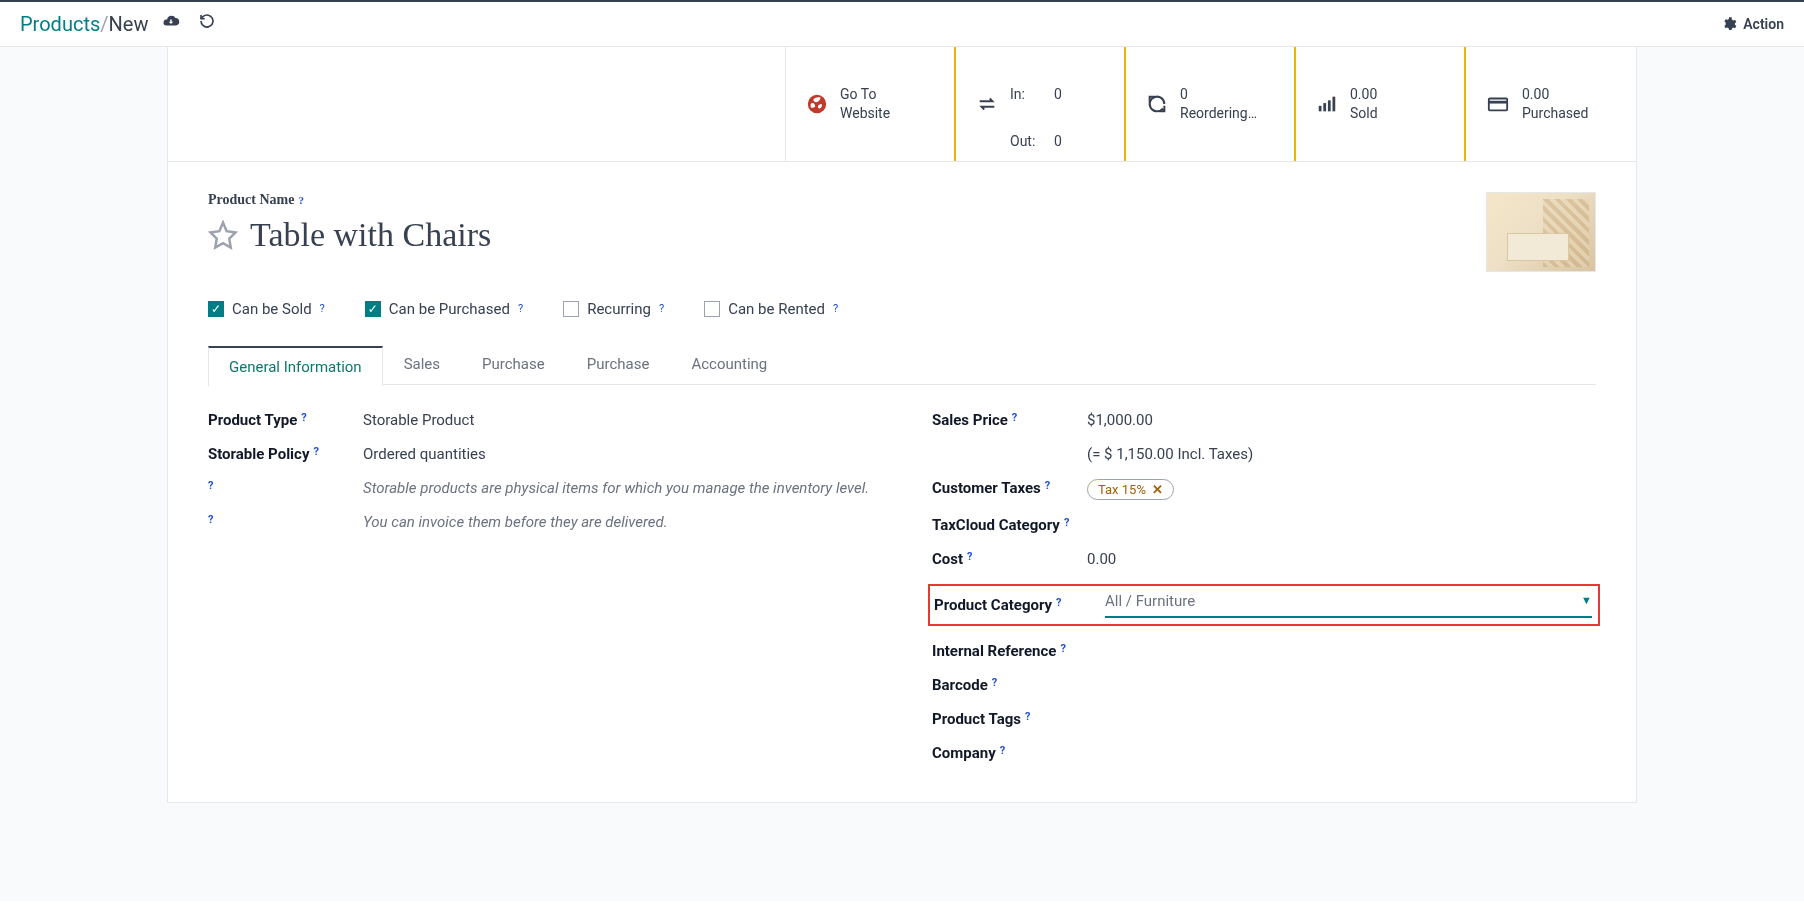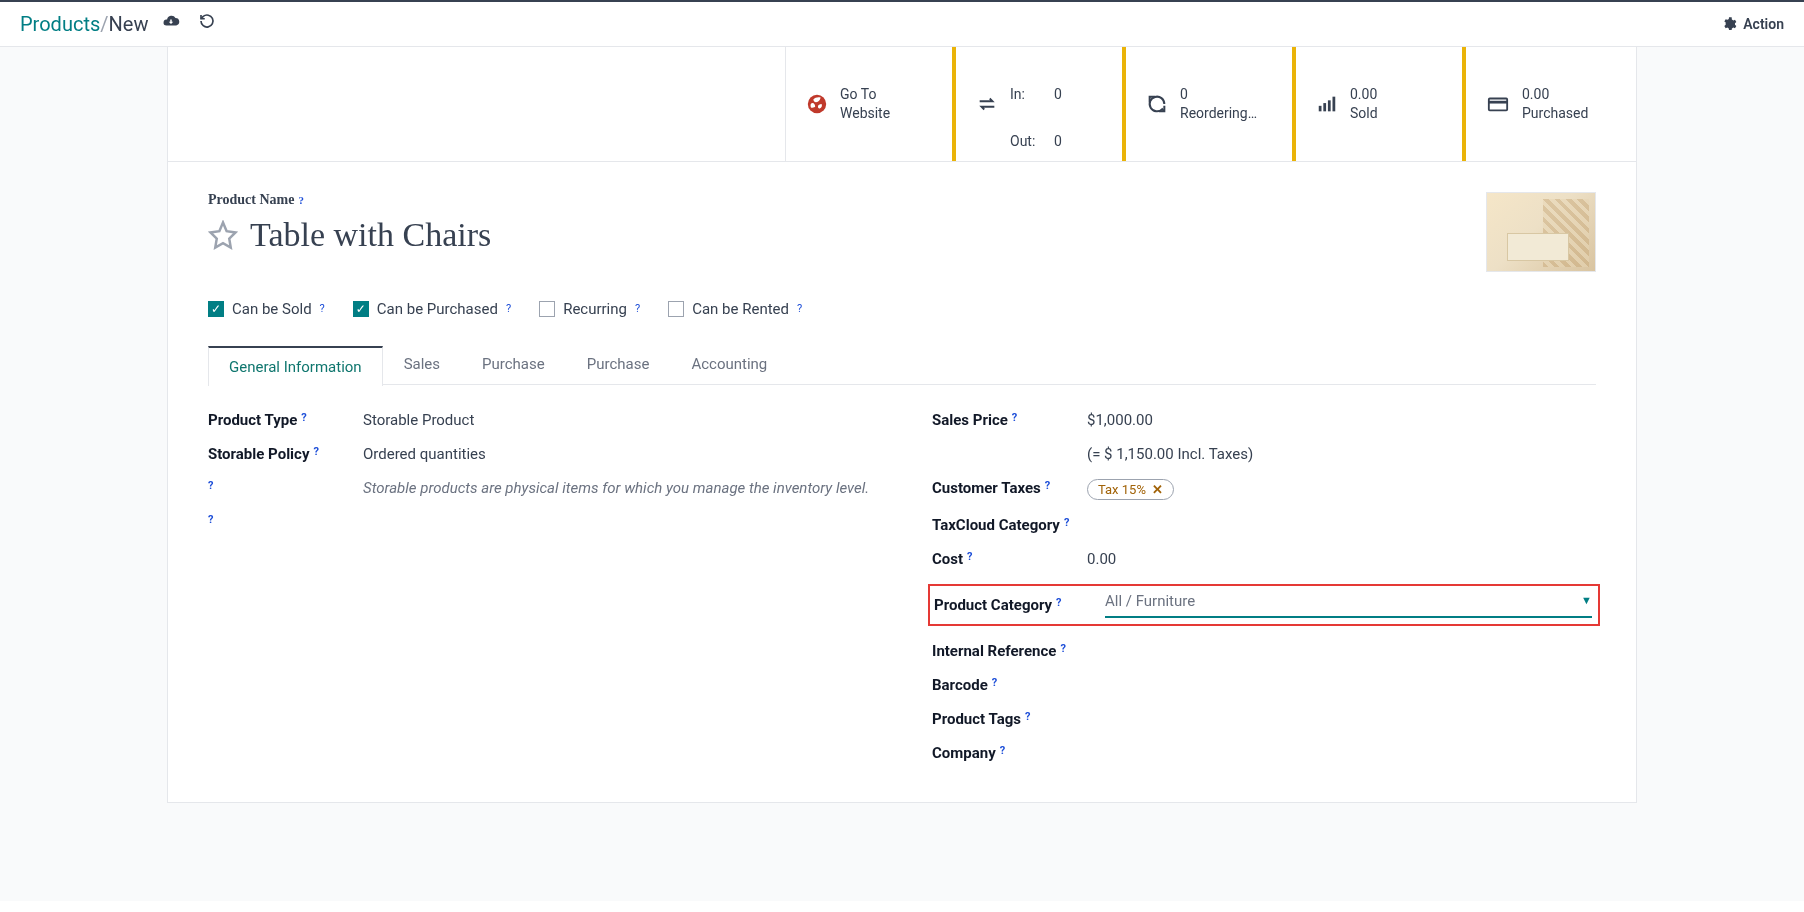--- a/index.html
+++ b/index.html
@@ -13,40 +13,40 @@
   .bc-icons { display: flex; gap: 18px; margin-left: 14px; }
   .bc-icons .icn { color: #374151; cursor: pointer; }
   .action-btn { display: flex; align-items: center; gap: 6px; cursor: pointer; color: #374151; font-weight: 600; }
   .action-btn svg { width: 16px; height: 16px; }
   
   .page { background: #f9fafb; min-height: calc(100vh - 58px); padding-top: 0; }
   .sheet { background: #fff; margin: 0 auto; max-width: 1470px; border-left: 1px solid #e5e7eb; border-right: 1px solid #e5e7eb; border-bottom: 1px solid #e5e7eb; }
   
   .statbar { display: flex; border-bottom: 1px solid #e5e7eb; }
   .stat-spacer { flex: 1; border-right: 1px solid #e5e7eb; }
-  .stat { display: flex; align-items: center; gap: 12px; padding: 10px 20px; border-right: 4px solid #eab308; cursor: pointer; min-width: 170px; }
+  .stat { display: flex; align-items: center; gap: 12px; padding: 10px 20px; border-right: 2px solid #eab308; cursor: pointer; min-width: 170px; }
   .stat:last-child { border-right: none; }
   .stat .si { color: #6b7280; display:flex; align-items:center; }
   .stat .st { display: flex; flex-direction: column; font-size: 14px; color: #374151; line-height: 1.35; }
   .stat .st .row { display: flex; gap: 10px; margin-top: 28px; }
   .stat .st .row .lab { min-width: 34px; }
   
   .body { padding: 30px 40px 40px 40px; }
   .pname-row { display: flex; justify-content: space-between; align-items: flex-start; }
   .pname-left { flex: 1; font-family: Liberation Serif, serif; }
   .pname-label { font-weight: 700; font-size: 14px; display: inline-flex; align-items: center; gap: 4px; }
   .help { color: #1d4ed8; font-size: 11px; vertical-align: super; }
   .pname-input-row { display: flex; align-items: center; gap: 12px; margin-top: 8px; }
   .star { color: #9ca3af; cursor: pointer; }
   .pname-value { font-size: 34px; font-weight: 400; color: #374151; }
   .thumb { width: 110px; height: 80px; background: linear-gradient(135deg, #f5e6c8 0%, #ede0c6 45%, #d9c4a0 100%); border: 1px solid #e5e7eb; position: relative; overflow: hidden; }
   .thumb::before { content:""; position:absolute; right:6px; top:6px; width:46px; height:68px; background: repeating-linear-gradient(45deg,#c8a878,#c8a878 4px,#e6d4b2 4px,#e6d4b2 8px); opacity:.5; }
   .thumb::after { content:""; position:absolute; left:20px; bottom:10px; width:60px; height:26px; background:#f2ead6; border:1px solid #d8c7a3; }
   
-  .checks { display: flex; gap: 28px; margin-top: 28px; flex-wrap: wrap; }
+  .checks { display: flex; gap: 40px; margin-top: 28px; flex-wrap: wrap; }
   .chk { display: flex; align-items: center; gap: 8px; cursor: pointer; }
   .chk .box { width: 16px; height: 16px; border: 1px solid #9ca3af; display: inline-flex; align-items: center; justify-content: center; }
   .chk .box.checked { background: #017e84; border-color: #017e84; }
   .chk .box.checked::after { content: "✓"; color: #fff; font-size: 12px; line-height: 1; }
   .chk .lbl { font-weight: 400; font-size: 15px; color:#374151; }
   
   .tabs { display: flex; margin-top: 26px; border-bottom: 1px solid #e5e7eb; }
   .tab { padding: 10px 20px; border: 1px solid transparent; border-bottom: none; cursor: pointer; font-size: 15px; color: #6b7280; }
   .tab.active { border-color: #e5e7eb; background:#fff; color:#0f766e; position:relative; top:2px; border-top:2px solid #374151; }
   
@@ -245,20 +245,21 @@
           <div class="field">
             <div class="flabel">
                 <sup class="help">?</sup>
               </div>
             <div class="fval italic">Storable products are physical items for which you manage the inventory level.</div>
           </div>
           <div class="field">
             <div class="flabel">
                 <sup class="help">?</sup>
               </div>
+            <div class="fval italic">You can invoice them before they are delivered.</div>
           </div>
         </div>
 
         <div class="col">
           <div class="field">
             <div class="flabel">
                 <span>Sales Price</span>
                 <sup class="help">?</sup>
               </div>
             <div class="fval">$1,000.00</div>

